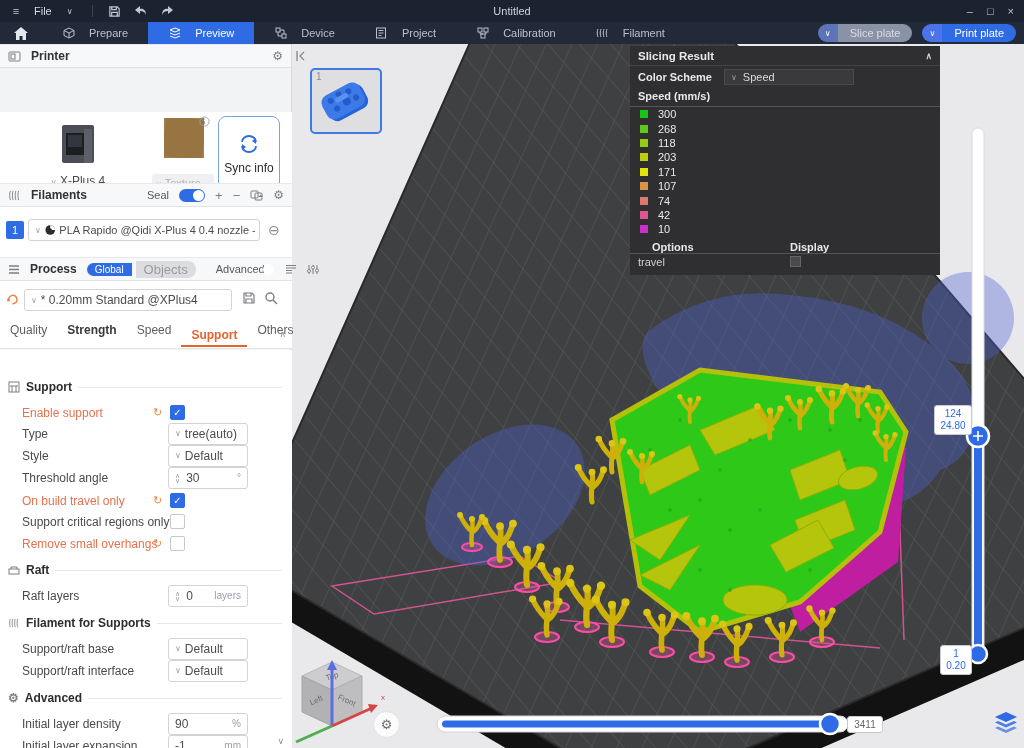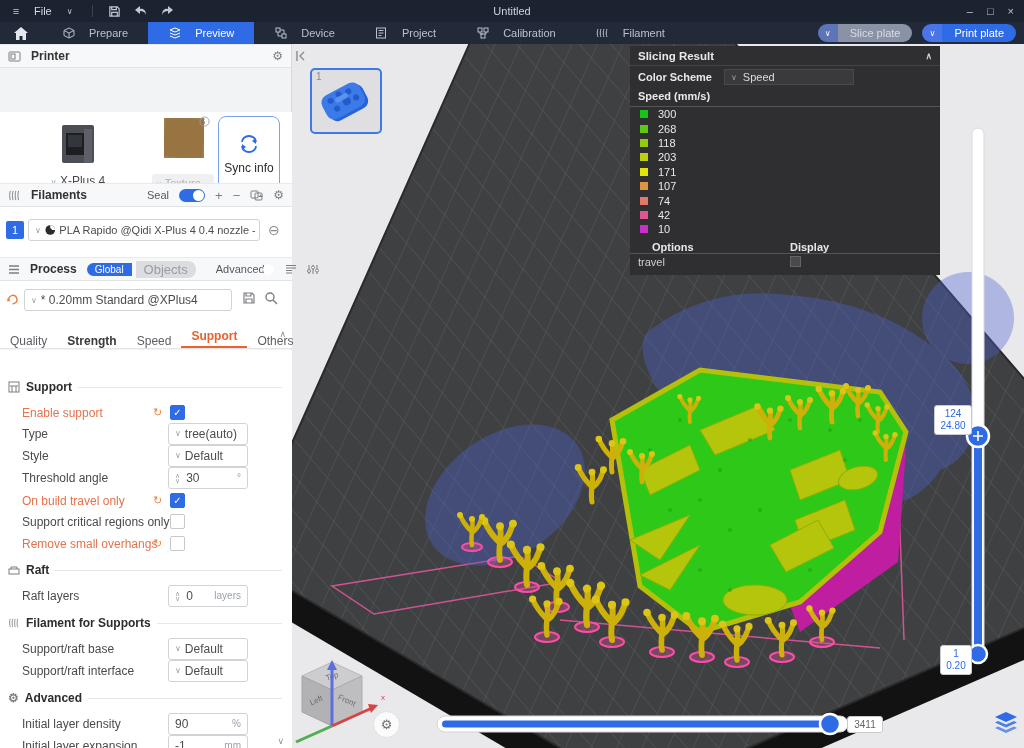--- a/index.html
+++ b/index.html
@@ -462,21 +462,21 @@
         </svg>
     </span>
     <span class="abs" style="left:264px; top:10px;">
       <svg width="14" height="14" viewBox="0 0 14 14" fill="none" stroke="#7c7e84" stroke-width="1.4">
           <circle cx="6" cy="6" r="4"></circle>
           <path d="M9,9 L13,13"></path>
         </svg>
     </span>
   </div>
 
-  <div class="abs" style="left:0; top:279px; width:292px; height:26px; background:#fff; border-bottom:1px solid #e4e5e7; display:flex; align-items:flex-end; font-size:12px; color:#5c5e62;">
+  <div class="abs" style="left:0; top:279px; width:292px; height:26px; background:#fff; border-bottom:1px solid #e4e5e7; display:flex; align-items:flex-start; font-size:12px; color:#5c5e62;">
     <span style="padding:0 10px;">Quality</span>
     <span style="padding:0 10px; color:#3a3a3c; font-weight:bold;">Strength</span>
     <span style="padding:0 10px;">Speed</span>
     <span style="padding:0 10px; color:#e8622c; font-weight:bold; border-bottom:2px solid #e8622c; height:24px; line-height:24px;">Support</span>
     <span style="padding:0 10px;">Others</span>
     <span class="scroll-arrow" style="top:6px;">∧</span>
   </div>
 
   <div class="abs card" style="left:0; top:306px; width:292px; height:398px;">
 

